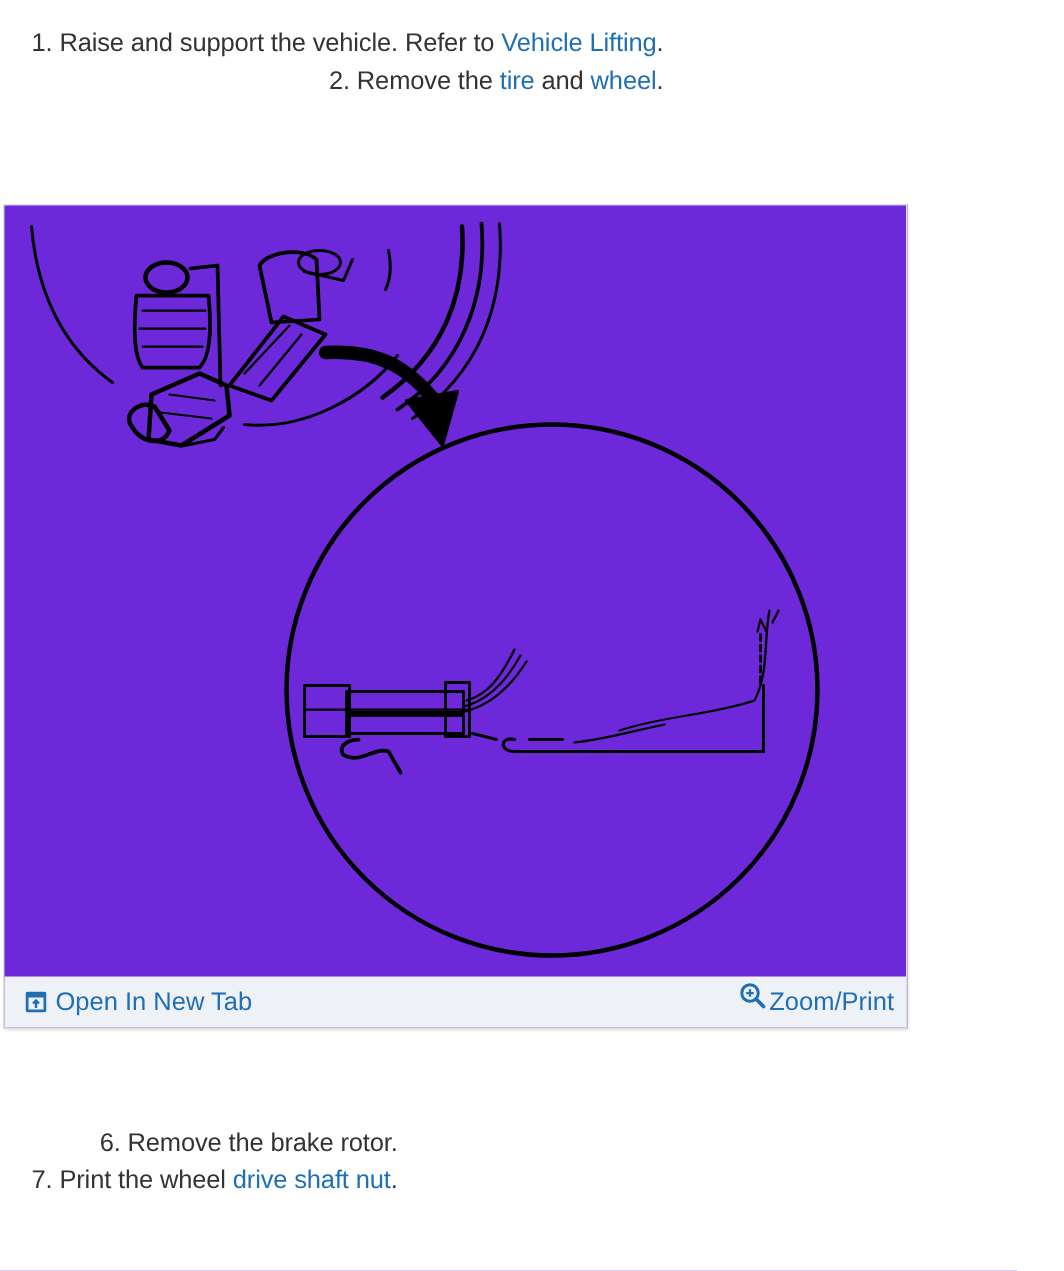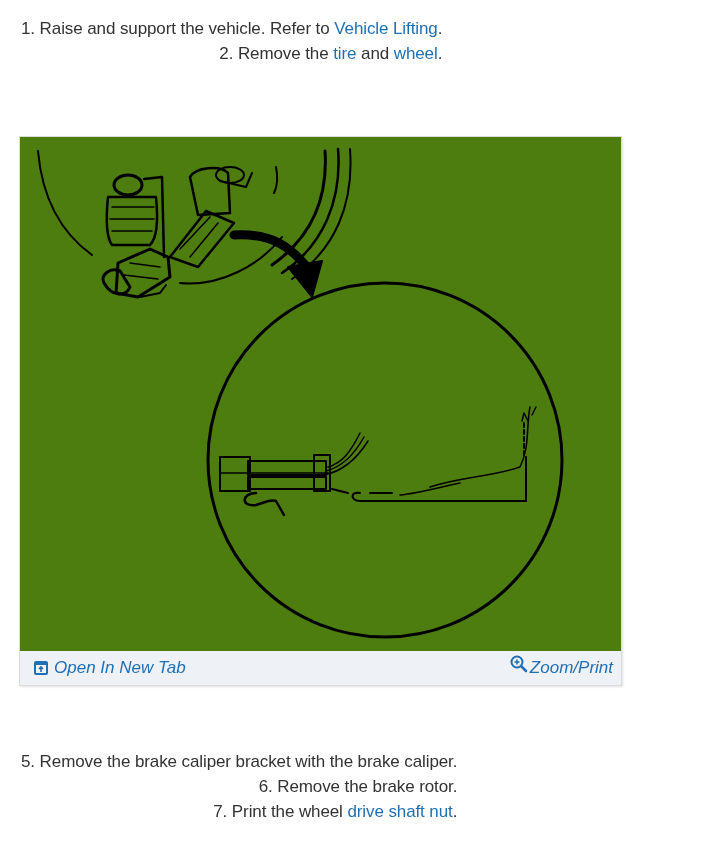--- a/index.html
+++ b/index.html
@@ -3,22 +3,22 @@
 <meta charset="utf-8">
 <style>
   html, body { margin: 0; padding: 0; background: #ffffff; }
   body { width: 709px; height: 847px; position: relative; overflow: hidden;
          font-family: "Liberation Sans", "DejaVu Sans", sans-serif; color: #333333; }
   .steps { position: absolute; left: 17px; margin: 4px; padding: 0; list-style: none; text-align: right; }
   .steps li { font-size: 17px; line-height: 25px; height: 25px; white-space: nowrap; letter-spacing: -0.1px; }
   .steps-top { top: 12px; }
   .steps-bottom { top: 745px; }
   a.link { color: #1f6fb5; text-decoration: none; }
-  .figure { position: absolute; left: 19px; top: 136px; width: 601px; height: 548px;
-            border: 1px solid #dcdcdc; box-shadow: 1px 1px 2px rgba(0,0,0,0.12); background: #4d7c0f; font-style: italic; }
+  .figure { position: absolute; left: 2px; top: 136px; width: 601px; height: 548px;
+            border: 1px solid #dcdcdc; box-shadow: 1px 1px 2px rgba(0,0,0,0.12); background: #6d28d9; }
   .figure-img { position: absolute; left: 0; top: 0; width: 601px; height: 514px; }
   .figure-footer { position: absolute; left: 0; bottom: 0; width: 601px; height: 34px;
                    background: #eef1f6; }
   .fbtn { position: absolute; top: 0; height: 34px; line-height: 34px; font-size: 17px;
           color: #1f6fb5; display: flex; align-items: center; gap: 6px; cursor: pointer; }
   .fbtn.open { left: 14px; }
   .fbtn.zoom { right: 8px; align-items: center; }
   .fbtn svg { display: block; }
 </style>
 </head>
@@ -100,24 +100,20 @@
         <path d="M11 11 L16 16" stroke="#1f6fb5" stroke-width="2.5" stroke-linecap="round"></path>
         <path d="M7 4.5 L7 9.5 M4.5 7 L9.5 7" stroke="#1f6fb5" stroke-width="1.5"></path>
       </svg>
       <span style="margin-left:-4px">Zoom/Print</span>
     </div>
   </div>
 </div>
 
 <ol class="steps steps-bottom">
   <li>
-    <span>5.</span>
-    <span>Remove the brake caliper bracket with the brake caliper.</span>
-  </li>
-  <li>
     <span>6.</span>
     <span>Remove the brake rotor.</span>
   </li>
   <li>
     <span>7.</span>
     <span>Print the wheel </span><a class="link">drive shaft nut</a><span>.</span>
   </li>
 </ol>
 
 </body></html>

